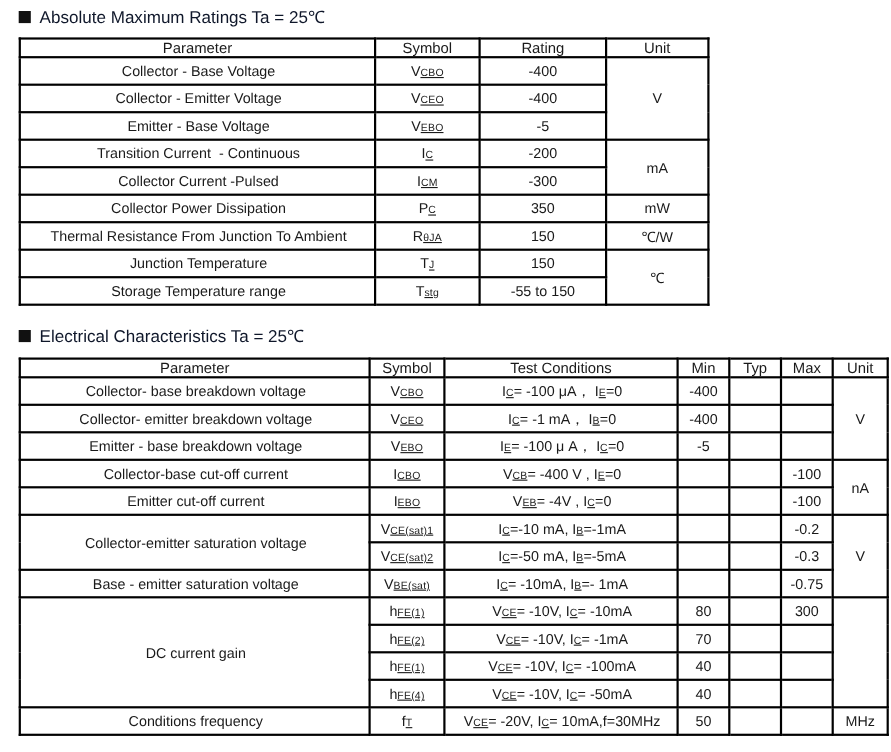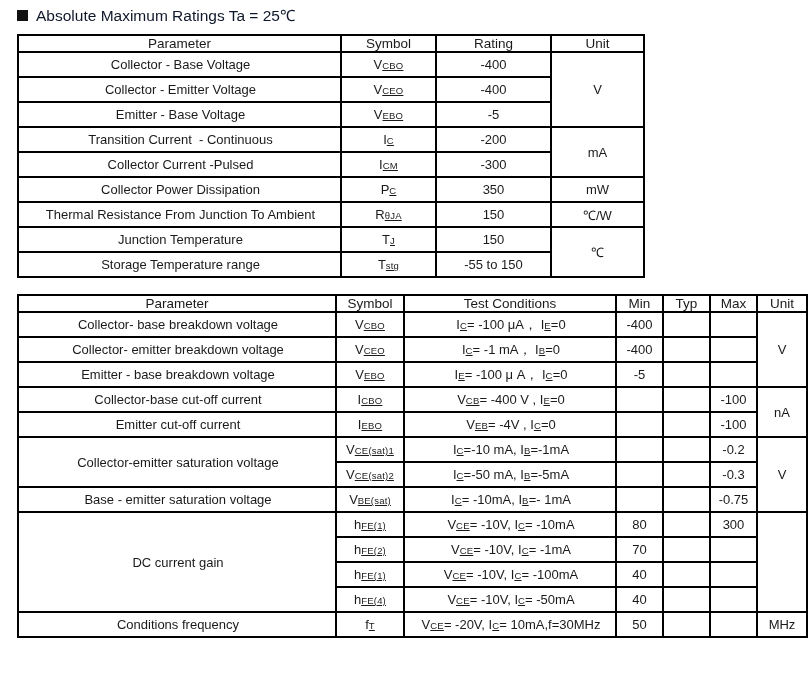--- a/index.html
+++ b/index.html
@@ -116,20 +116,24 @@
           <tr>
             <td class="al"><span>Storage Temperature range</span></td>
             <td><span>T</span><span class="sb">stg</span></td>
             <td><span>-55 to 150</span></td>
           </tr>
         </tbody>
       </table>
   </section>
 
   <section class="sec2">
+    <h2 class="section-title">
+      <span class="bullet"></span>
+      <span>Electrical Characteristics Ta = 25℃</span>
+    </h2>
     <table style="width: 789px;">
         <colgroup>
           <col style="width: 318px;">
           <col style="width: 68px;">
           <col style="width: 212px;">
           <col style="width: 47px;">
           <col style="width: 47px;">
           <col style="width: 47px;">
           <col style="width: 50px;">
         </colgroup>

